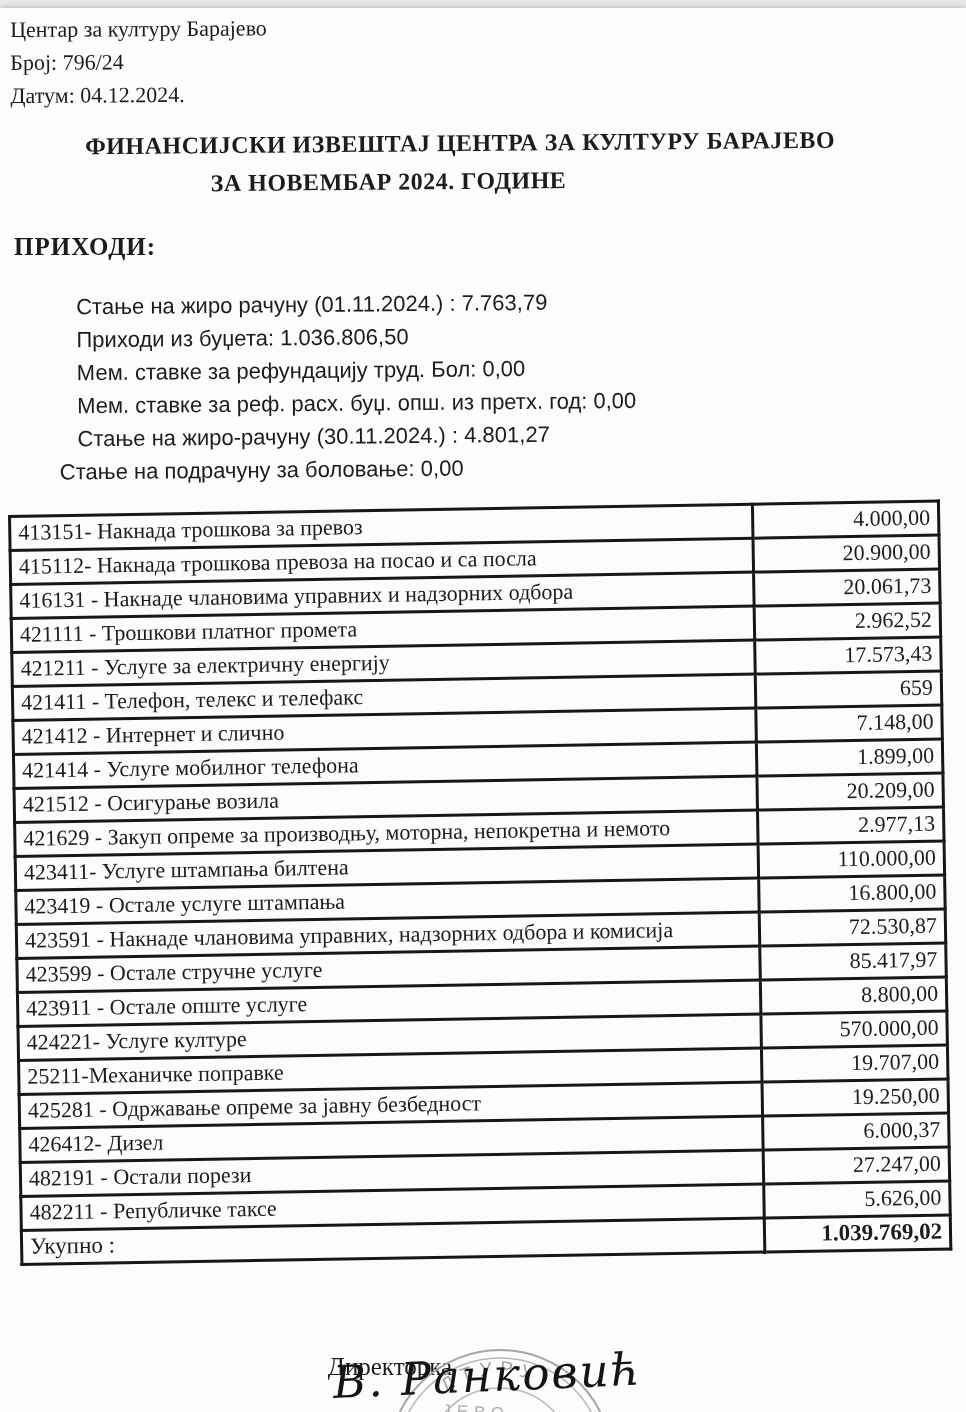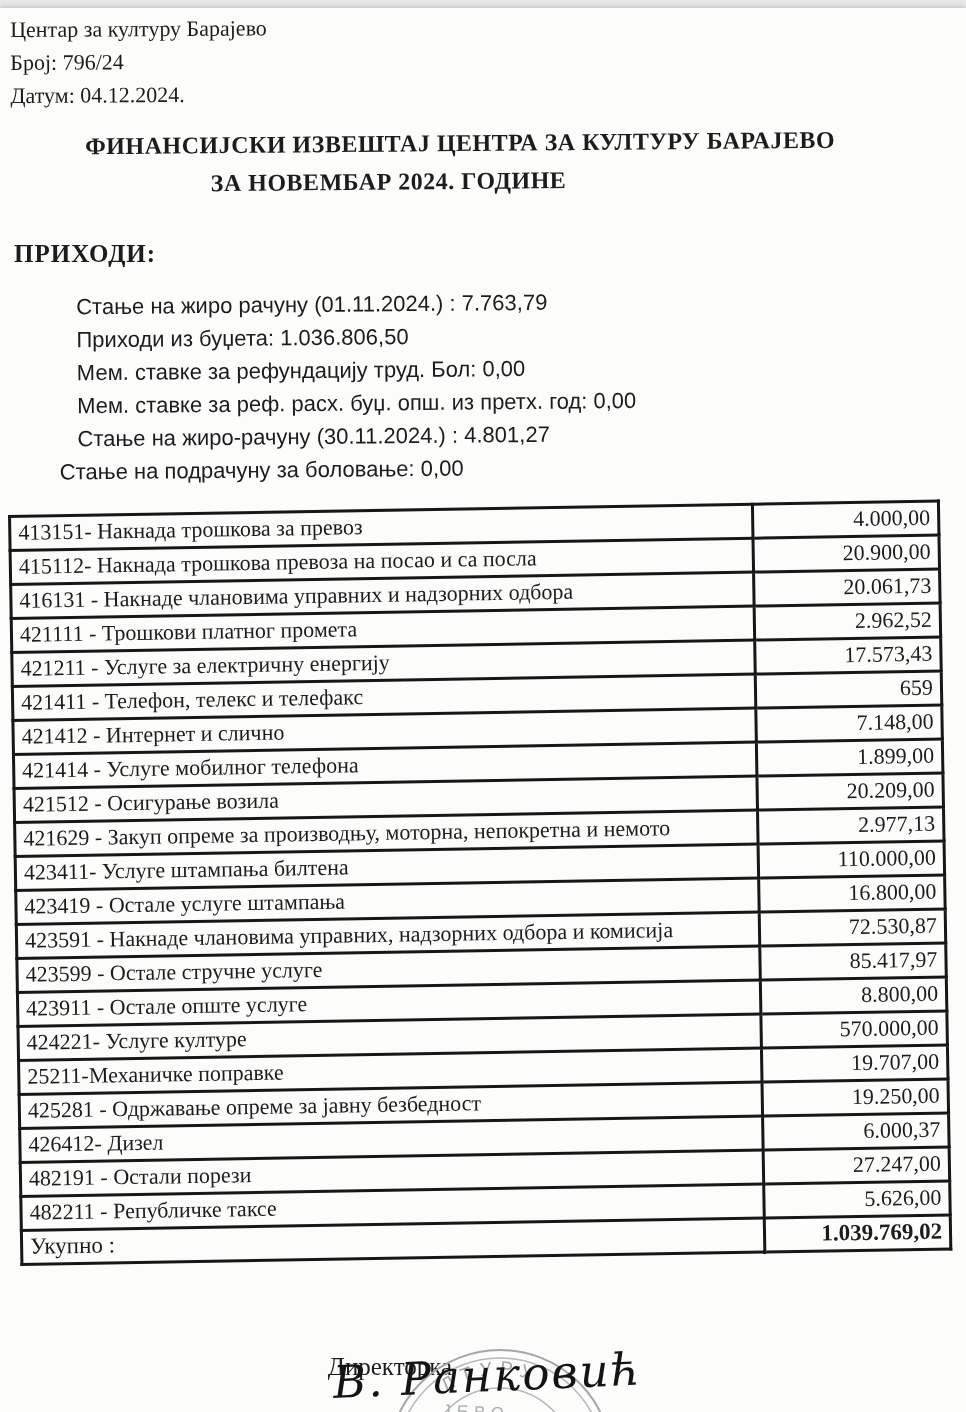--- a/index.html
+++ b/index.html
@@ -11,21 +11,21 @@
   }
   
   .hdr{position:absolute;left:10px;top:5px;font-size:22px;line-height:33px;
        transform:rotate(-0.35deg);transform-origin:left top;}
   
   .title{position:absolute;left:0;top:120px;width:920px;text-align:center;
          font-weight:bold;font-size:24px;line-height:38px;letter-spacing:.5px;
          transform:rotate(-0.5deg);transform-origin:left top;}
   .title .t2{transform:translateX(-72px);}
   
-  .section{position:absolute;left:14px;top:232px;font-size:25px;font-weight:bold;
+  .section{position:absolute;left:14px;top:225px;font-size:25px;font-weight:bold;
            letter-spacing:1px;}
   
   .income{position:absolute;left:0;top:283px;width:900px;
           font-family:"Liberation Sans", sans-serif;font-size:22px;line-height:33px;
           transform:rotate(-0.55deg);transform-origin:left top;}
   .income .income-line{margin-left:76px;white-space:nowrap;}
   .income .income-line:last-child{margin-left:58px;}
   
   table.expense{
     position:absolute;left:8px;top:507px;width:932px;border-collapse:collapse;

